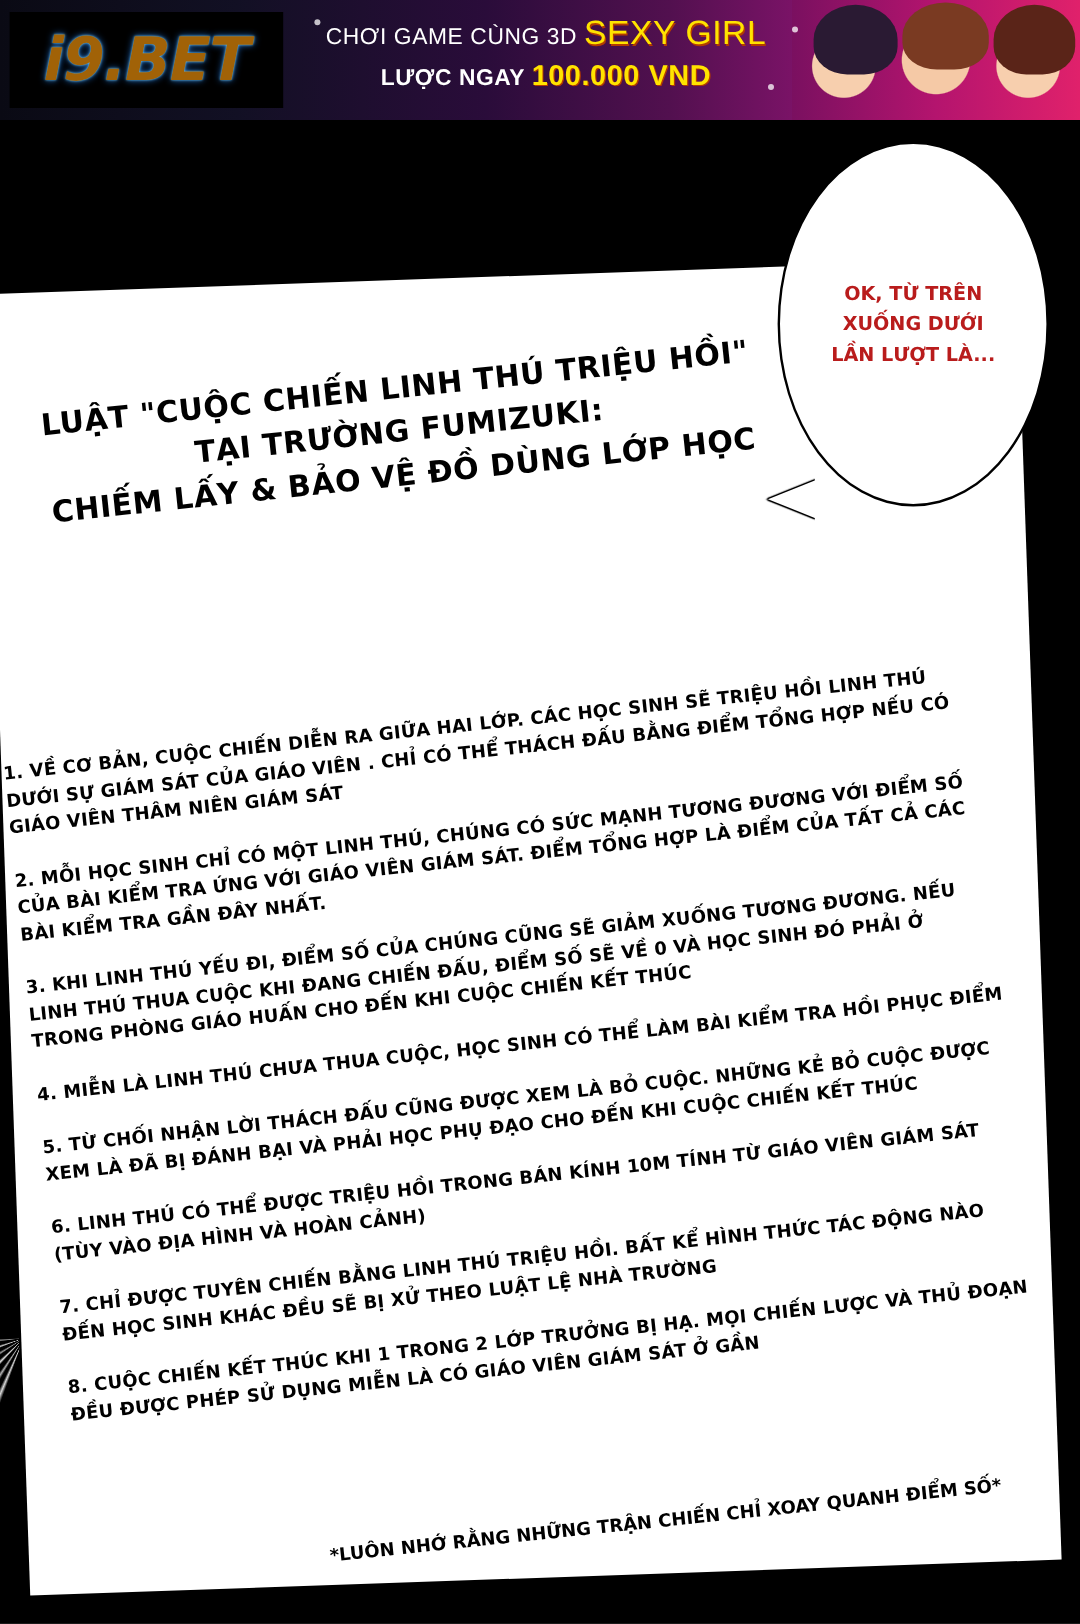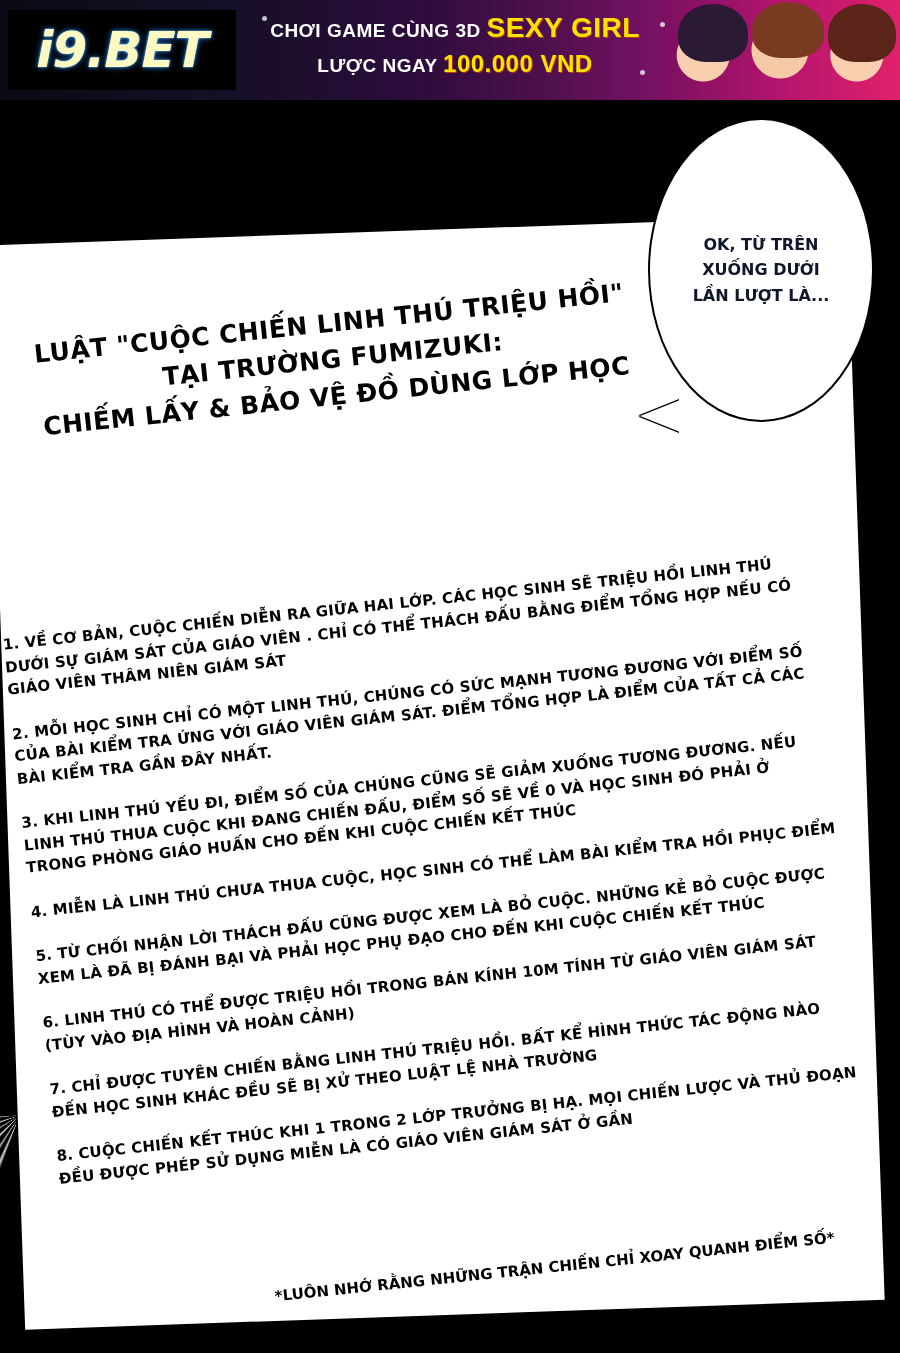--- a/index.html
+++ b/index.html
@@ -30,35 +30,35 @@
     background: #000;
     display: flex;
     align-items: center;
     justify-content: center;
   }
   .ad-logo-text {
     font-family: "DejaVu Sans", sans-serif;
     font-weight: bold;
     font-style: italic;
     font-size: 50px;
-    color: #fef9c3;
+    color: #a16207;
     letter-spacing: -1px;
     text-shadow: 0 0 2px #7ad8ff, 0 0 6px #1f6fd0;
     white-space: nowrap;
   }
   .ad-text {
     position: absolute;
     left: 245px; top: 12px;
     width: 420px;
     text-align: center;
     color: #fff;
   }
   .ad-line1 {
     font-size: 19px;
-    font-weight: bold;
+    font-weight: normal;
     letter-spacing: 0.5px;
     white-space: nowrap;
   }
   .ad-line1 .hl {
     color: #ffe300;
     font-size: 28px;
     text-shadow: 1px 1px 0 #b33b00;
   }
   .ad-line2 {
     margin-top: 6px;
@@ -197,21 +197,21 @@
     left: 648px; top: 18px;
     width: 222px; height: 300px;
     background: #fff;
     border: 2px solid #000;
     border-radius: 50% / 50%;
     display: flex;
     align-items: center;
     justify-content: center;
   }
   .balloon-text {
-    color: #0f172a;
+    color: #b91c1c;
     font-family: "DejaVu Sans", sans-serif;
     font-size: 16px;
     font-weight: bold;
     line-height: 1.6;
     text-align: center;
     white-space: pre-line;
     padding: 0 22px;
   }
   .balloon-tail {
     position: absolute;

